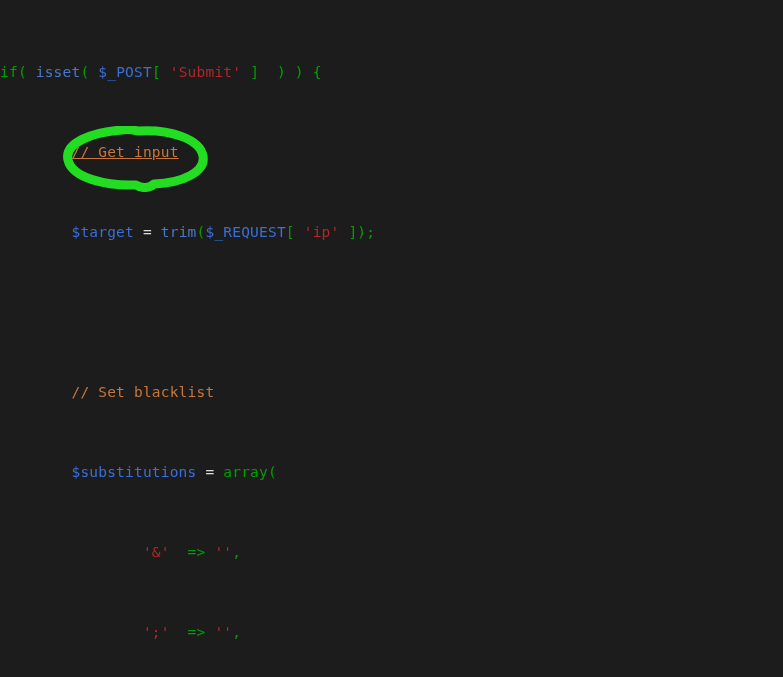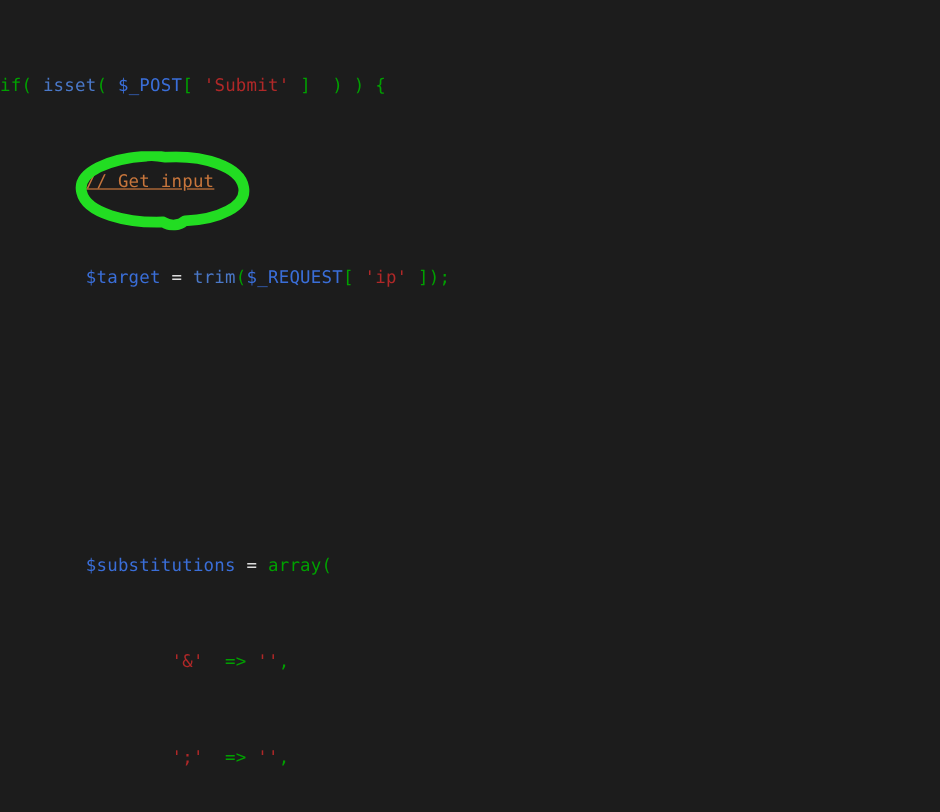--- a/index.html
+++ b/index.html
@@ -58,21 +58,21 @@
   <div id="code">
 
     <div class="line"><span class="kw" style="color: rgb(0, 160, 0);">if</span><span class="pun" style="color: rgb(0, 160, 0);">(</span><span class="plain" style="color: rgb(189, 189, 189);"> </span><span class="fn" style="color: rgb(74, 120, 200);">isset</span><span class="pun" style="color: rgb(0, 160, 0);">(</span><span class="plain" style="color: rgb(189, 189, 189);"> </span><span class="var" style="color: rgb(58, 110, 216);">$_POST</span><span class="pun" style="color: rgb(0, 160, 0);">[</span><span class="plain" style="color: rgb(189, 189, 189);"> </span><span class="str" style="color: rgb(176, 40, 40);">'Submit'</span><span class="plain" style="color: rgb(189, 189, 189);"> </span><span class="pun" style="color: rgb(0, 160, 0);">]</span><span class="plain" style="color: rgb(189, 189, 189);">  </span><span class="pun" style="color: rgb(0, 160, 0);">)</span><span class="plain" style="color: rgb(189, 189, 189);"> </span><span class="pun" style="color: rgb(0, 160, 0);">)</span><span class="plain" style="color: rgb(189, 189, 189);"> </span><span class="pun" style="color: rgb(0, 160, 0);">{</span></div>
 
     <div class="line"><span class="plain" style="color: rgb(189, 189, 189);">        </span><span class="cmt" style="color: rgb(200, 118, 60); text-decoration: underline;">// Get input</span></div>
 
     <div class="line"><span class="plain" style="color: rgb(189, 189, 189);">        </span><span class="var" style="color: rgb(58, 110, 216);">$target</span><span class="plain" style="color: rgb(189, 189, 189);"> </span><span class="op">=</span><span class="plain" style="color: rgb(189, 189, 189);"> </span><span class="fn" style="color: rgb(74, 120, 200);">trim</span><span class="pun" style="color: rgb(0, 160, 0);">(</span><span class="var" style="color: rgb(58, 110, 216);">$_REQUEST</span><span class="pun" style="color: rgb(0, 160, 0);">[</span><span class="plain" style="color: rgb(189, 189, 189);"> </span><span class="str" style="color: rgb(176, 40, 40);">'ip'</span><span class="plain" style="color: rgb(189, 189, 189);"> </span><span class="pun" style="color: rgb(0, 160, 0);">])</span><span class="pun" style="color: rgb(0, 160, 0);">;</span></div>
 
     <div class="line">&nbsp;</div>
 
-    <div class="line"><span class="plain" style="color: rgb(189, 189, 189);">        </span></div>
+    <div class="line"><span class="plain" style="color: rgb(189, 189, 189);">        </span><span class="cmt" style="color: rgb(200, 118, 60);">// Set blacklist</span></div>
 
     <div class="line"><span class="plain" style="color: rgb(189, 189, 189);">        </span><span class="var" style="color: rgb(58, 110, 216);">$substitutions</span><span class="plain" style="color: rgb(189, 189, 189);"> </span><span class="op">=</span><span class="plain" style="color: rgb(189, 189, 189);"> </span><span class="kw" style="color: rgb(0, 160, 0);">array</span><span class="pun" style="color: rgb(0, 160, 0);">(</span></div>
 
     <div class="line"><span class="plain" style="color: rgb(189, 189, 189);">                </span><span class="str" style="color: rgb(176, 40, 40);">'&amp;'</span><span class="plain" style="color: rgb(189, 189, 189);">  </span><span class="pun" style="color: rgb(0, 160, 0);">=&gt;</span><span class="plain" style="color: rgb(189, 189, 189);"> </span><span class="str" style="color: rgb(176, 40, 40);">''</span><span class="pun" style="color: rgb(0, 160, 0);">,</span></div>
 
     <div class="line"><span class="plain" style="color: rgb(189, 189, 189);">                </span><span class="str" style="color: rgb(176, 40, 40);">';'</span><span class="plain" style="color: rgb(189, 189, 189);">  </span><span class="pun" style="color: rgb(0, 160, 0);">=&gt;</span><span class="plain" style="color: rgb(189, 189, 189);"> </span><span class="str" style="color: rgb(176, 40, 40);">''</span><span class="pun" style="color: rgb(0, 160, 0);">,</span></div>
 
     
 
     

